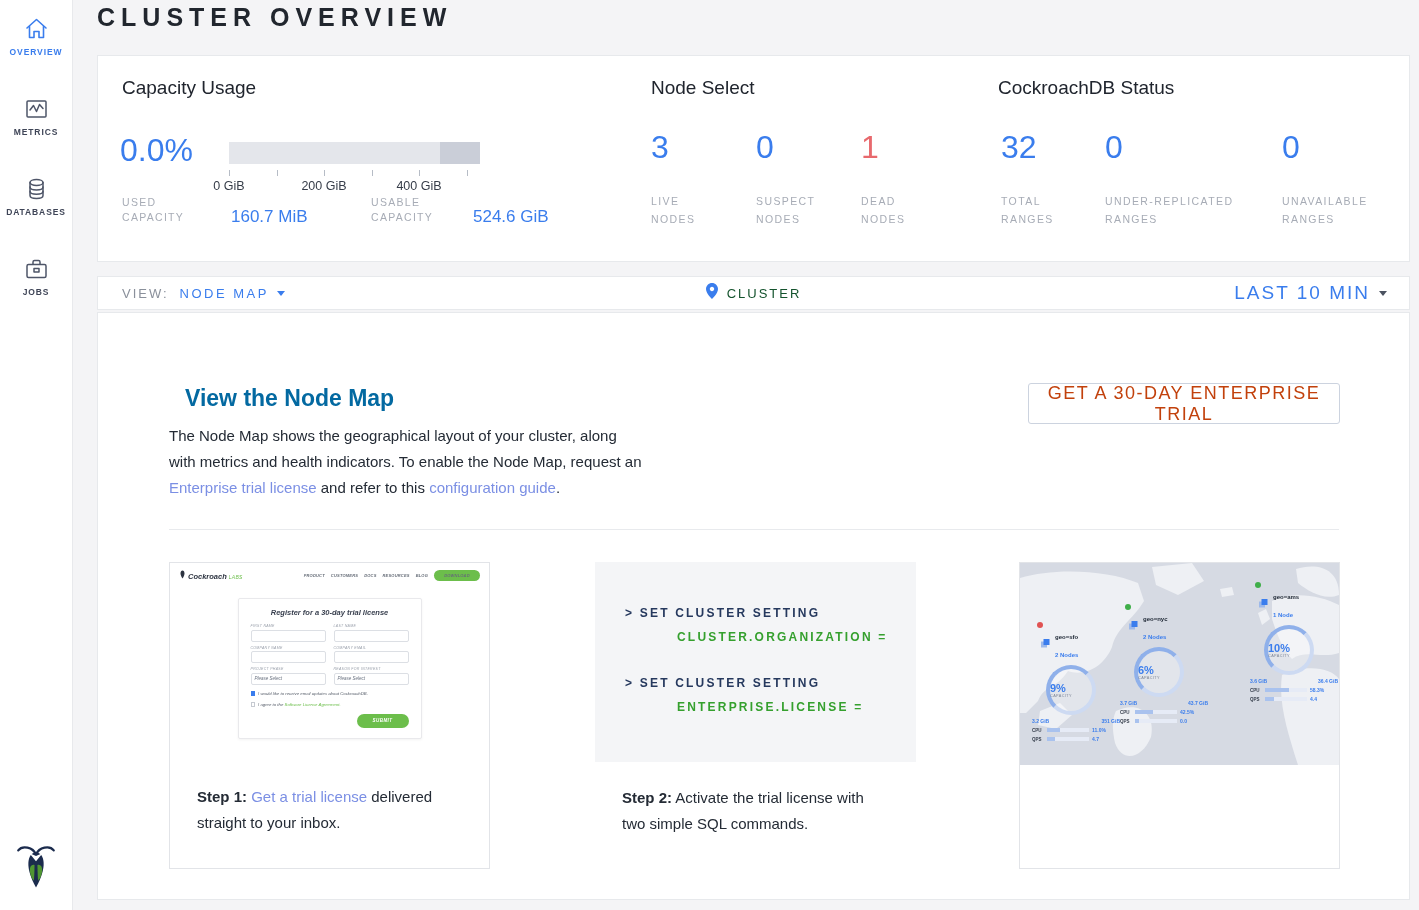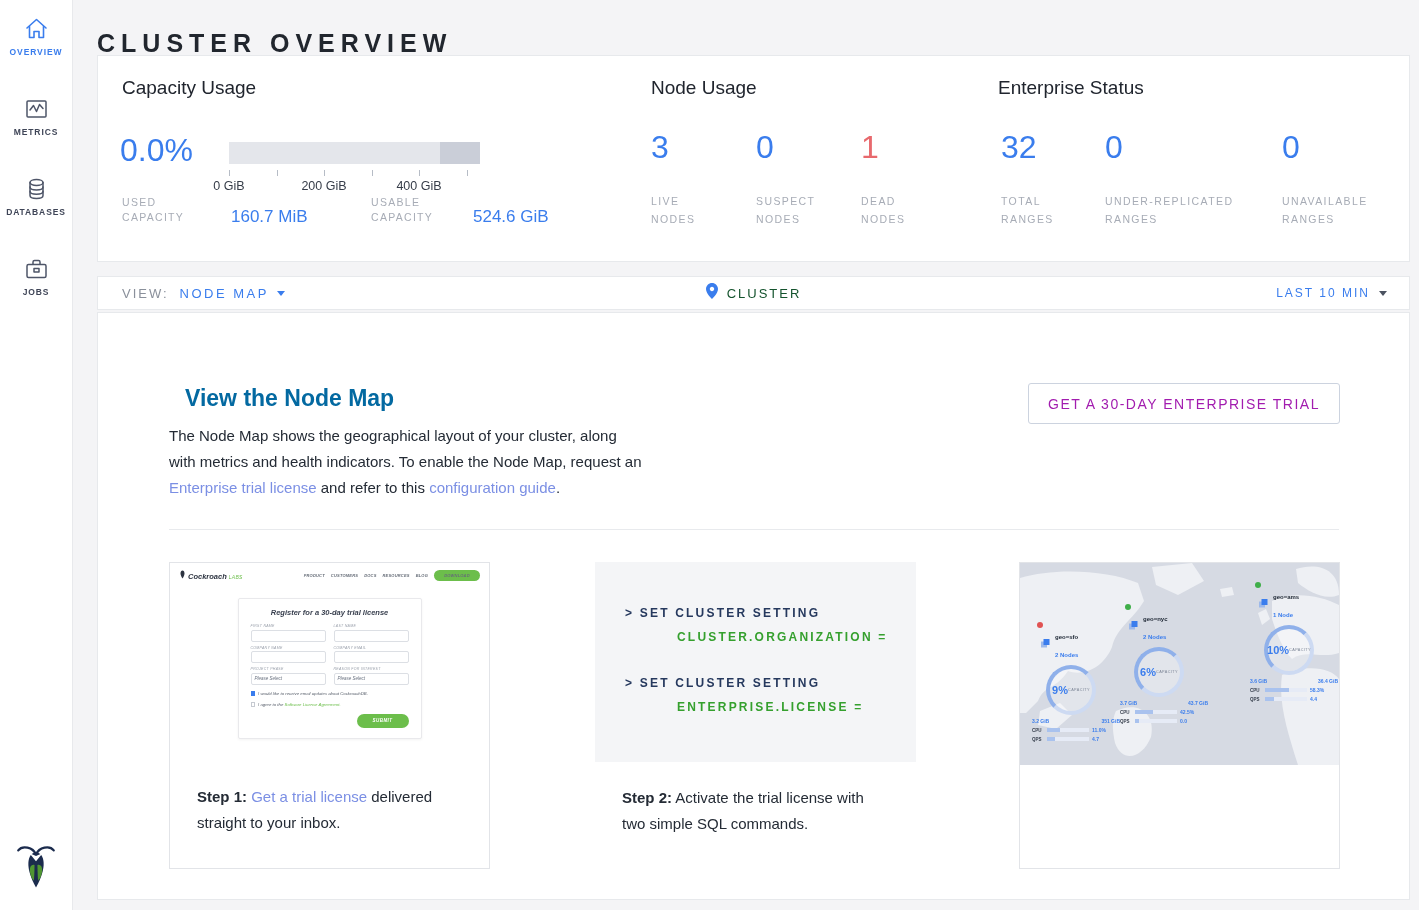--- a/index.html
+++ b/index.html
@@ -10,21 +10,21 @@
   
   .sidebar { position:absolute; left:0; top:0; width:73px; height:910px; background:#fff; border-right:1px solid #e8e9ec; z-index:5; }
   .nav-item { position:absolute; left:0; width:72px; text-align:center; cursor:pointer; }
   .nav-item svg { display:block; margin:0 auto; }
   .nav-label { display:block; margin-top:5px; font-size:8.5px; font-weight:700; letter-spacing:0.9px; color:#3f4557; }
   .nav-item.active .nav-label { color:#3a7ded; }
   .side-logo { position:absolute; left:15px; bottom:16px; }
 
   
   .main { position:absolute; left:73px; top:0; width:1346px; height:910px; }
-  .page-title { position:absolute; left:24px; top:29px; font-size:25px; font-weight:600; letter-spacing:6px; color:#21262e; white-space:nowrap; }
+  .page-title { position:absolute; left:24px; top:3px; font-size:25px; font-weight:600; letter-spacing:6px; color:#21262e; white-space:nowrap; }
 
   
   .stats-card { position:absolute; left:24px; top:55px; width:1313px; height:207px; background:#fff; border:1px solid #e7e9ec; }
   .sec-title { position:absolute; font-size:19px; font-weight:500; color:#20252e; }
   .big-num { position:absolute; font-size:32px; color:#3a7ded; }
   .big-num.red { color:#e8696d; }
   .cap-bar { position:absolute; left:131px; top:86px; width:251px; height:22px; background:#e4e6eb; }
   .cap-bar-dark { position:absolute; right:0; top:0; width:40px; height:22px; background:#caced8; }
   .tick { position:absolute; top:114px; width:1px; height:6px; background:#b6bcc6; }
   .tick-label { position:absolute; top:123px; font-size:12.5px; color:#363d49; text-align:center; }
@@ -33,30 +33,30 @@
   .stat-label { position:absolute; font-size:10.5px; letter-spacing:1.4px; color:#a7acb6; line-height:18px; }
 
   
   .view-bar { position:absolute; left:24px; top:276px; width:1313px; height:34px; background:#fff; border:1px solid #e7e9ec; }
   .vb-left { position:absolute; left:24px; top:0; height:100%; display:flex; align-items:center; gap:11px; }
   .vb-label { font-size:13px; letter-spacing:2px; color:#8a909b; }
   .vb-value { font-size:13px; letter-spacing:2.5px; color:#3a7ded; cursor:pointer; display:flex; align-items:center; gap:8px; }
   .vb-center { position:absolute; left:0; right:0; top:0; height:100%; display:flex; align-items:center; justify-content:center; gap:9px; }
   .vb-crumb { font-size:13px; letter-spacing:2px; color:#14532d; }
   .vb-right { position:absolute; right:22px; top:0; height:100%; display:flex; align-items:center; gap:9px; cursor:pointer; }
-  .vb-time { font-size:12px; letter-spacing:2px; color:#3a7ded; }
+  .vb-time { font-size:19px; letter-spacing:2px; color:#3a7ded; }
   .caret { width:0; height:0; border-left:4.5px solid transparent; border-right:4.5px solid transparent; border-top:5.5px solid #3a7ded; }
   .caret.dark { border-top-color:#4b5260; }
 
   
   .panel { position:absolute; left:24px; top:312px; width:1313px; height:588px; background:#fff; border:1px solid #e7e9ec; }
   .panel-h2 { position:absolute; left:71px; top:72px; font-size:23px; font-weight:600; color:#0369a1;margin-left:16px; }
   .panel-desc { position:absolute; left:71px; top:110px; width:478px; font-size:15px; line-height:26px; color:#242b35; }
   .tlink { color:#7b8fe4; cursor:pointer; }
-  .trial-btn { position:absolute; left:930px; top:70px; width:312px; height:41px; background:#fff; border:1px solid #ccd3df; border-radius:3px; color:#a21caf; font-size:14px; letter-spacing:1.5px; display:flex; align-items:center; justify-content:center; cursor:pointer; font-family:"Liberation Sans",sans-serif; }
+  .trial-btn { position:absolute; left:930px; top:70px; width:312px; height:41px; background:#fff; border:1px solid #ccd3df; border-radius:3px; color:#c2410c; font-size:18px; letter-spacing:1.5px; display:flex; align-items:center; justify-content:center; cursor:pointer; font-family:"Liberation Sans",sans-serif; }
   .divider { position:absolute; left:71px; top:216px; width:1170px; height:1px; background:#e8eaed; }
 
   .step-card { position:absolute; top:249px; width:321px; height:307px; background:#fff; }
   .step-card.bordered { border:1px solid #e2e4e8; }
   .card1 { left:71px; } .card2 { left:497px; } .card3 { left:921px; }
   .caption { position:absolute; left:0; right:0; bottom:0; height:105px; padding:21px 27px 0; font-size:15px; line-height:26px; color:#242b35; }
   .caption b { font-weight:700; }
 
   
   .site { position:relative; height:202px; overflow:hidden; background:#fff;font-style:italic; }
@@ -87,21 +87,21 @@
   
   .map-area { position:relative; height:202px; background:#d6dae3; overflow:hidden; }
   .map-svg { position:absolute; left:0; top:0; }
   .bubble { position:absolute; width:92px; }
   .b1 { left:12px; top:62px; } .b2 { left:100px; top:44px; } .b3 { left:230px; top:22px; }
   .bubble-head { position:relative; display:flex; align-items:center; gap:4px; margin-left:8px; }
   .badge { position:absolute; left:-3px; top:-3px; width:6px; height:6px; border-radius:50%; }
   .badge.red { background:#e05252; } .badge.green { background:#3fae49; }
   .bh-text .rname { font-size:6px; font-weight:700; color:#222b38; line-height:7px; }
   .bh-text .rnodes { font-size:6px; font-weight:700; color:#3a7ded; line-height:7px; }
-  .ring { width:50px; height:50px; border-radius:50%; border:4px solid #cddaf2; border-left-color:#8fb0ea; border-top-color:#8fb0ea; margin:4px 0 0 14px; display:flex; flex-direction:row; align-items:center; justify-content:center; background:rgba(255,255,255,0.3); }
+  .ring { width:50px; height:50px; border-radius:50%; border:4px solid #cddaf2; border-left-color:#8fb0ea; border-top-color:#8fb0ea; margin:4px 0 0 14px; display:flex; flex-direction:column; justify-content:center; background:rgba(255,255,255,0.3); }
   .ring .pct { font-size:11px; font-weight:700; color:#3a7ded; }
   .ring .capl { font-size:3.8px; letter-spacing:0.4px; color:#7c8596; }
   .gib-row { display:flex; justify-content:space-between; width:88px; margin-top:3px; font-size:5px; font-weight:700; color:#3a7ded; }
   .meter-row { display:flex; align-items:center; gap:3px; margin-top:3px; }
   .meter-row .ml { font-size:4.5px; font-weight:700; color:#333b49; width:12px; }
   .meter { width:42px; height:4px; background:#e6ebf6; position:relative; }
   .meter i { position:absolute; left:0; top:0; bottom:0; background:#a9c2ee; }
   .mv { font-size:5px; font-weight:700; color:#3a7ded; }
 </style>
 </head>
@@ -183,35 +183,35 @@
       <div class="tick-label" style="left:291px; width:60px">400 GiB</div>
       <div class="pair-label" style="left:24px; top:139px">
         <span>USED</span><br><span>CAPACITY</span>
       </div>
       <div class="pair-value" style="left:133px; top:151px">160.7 MiB</div>
       <div class="pair-label" style="left:273px; top:139px">
         <span>USABLE</span><br><span>CAPACITY</span>
       </div>
       <div class="pair-value" style="left:375px; top:151px">524.6 GiB</div>
 
-      <div class="sec-title" style="left:553px; top:21px">Node Usage</div>
+      <div class="sec-title" style="left:553px; top:21px">Node Select</div>
       <div class="big-num" style="left:553px; top:73px">3</div>
       <div class="big-num" style="left:658px; top:73px">0</div>
       <div class="big-num red" style="left:763px; top:73px">1</div>
       <div class="stat-label" style="left:553px; top:136px">
         <span>LIVE</span><br><span>NODES</span>
       </div>
       <div class="stat-label" style="left:658px; top:136px">
         <span>SUSPECT</span><br><span>NODES</span>
       </div>
       <div class="stat-label" style="left:763px; top:136px">
         <span>DEAD</span><br><span>NODES</span>
       </div>
 
-      <div class="sec-title" style="left:900px; top:21px">Enterprise Status</div>
+      <div class="sec-title" style="left:900px; top:21px">CockroachDB Status</div>
       <div class="big-num" style="left:903px; top:73px">32</div>
       <div class="big-num" style="left:1007px; top:73px">0</div>
       <div class="big-num" style="left:1184px; top:73px">0</div>
       <div class="stat-label" style="left:903px; top:136px">
         <span>TOTAL</span><br><span>RANGES</span>
       </div>
       <div class="stat-label" style="left:1007px; top:136px">
         <span>UNDER-REPLICATED</span><br><span>RANGES</span>
       </div>
       <div class="stat-label" style="left:1184px; top:136px">

